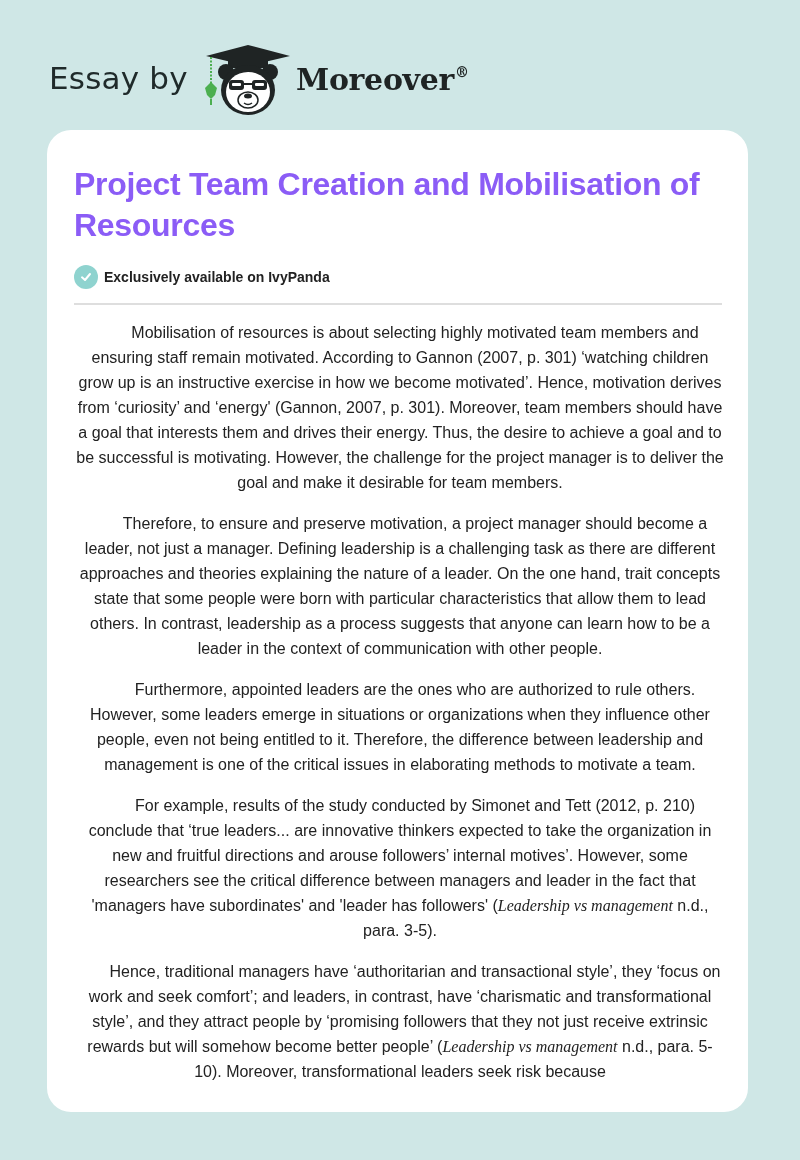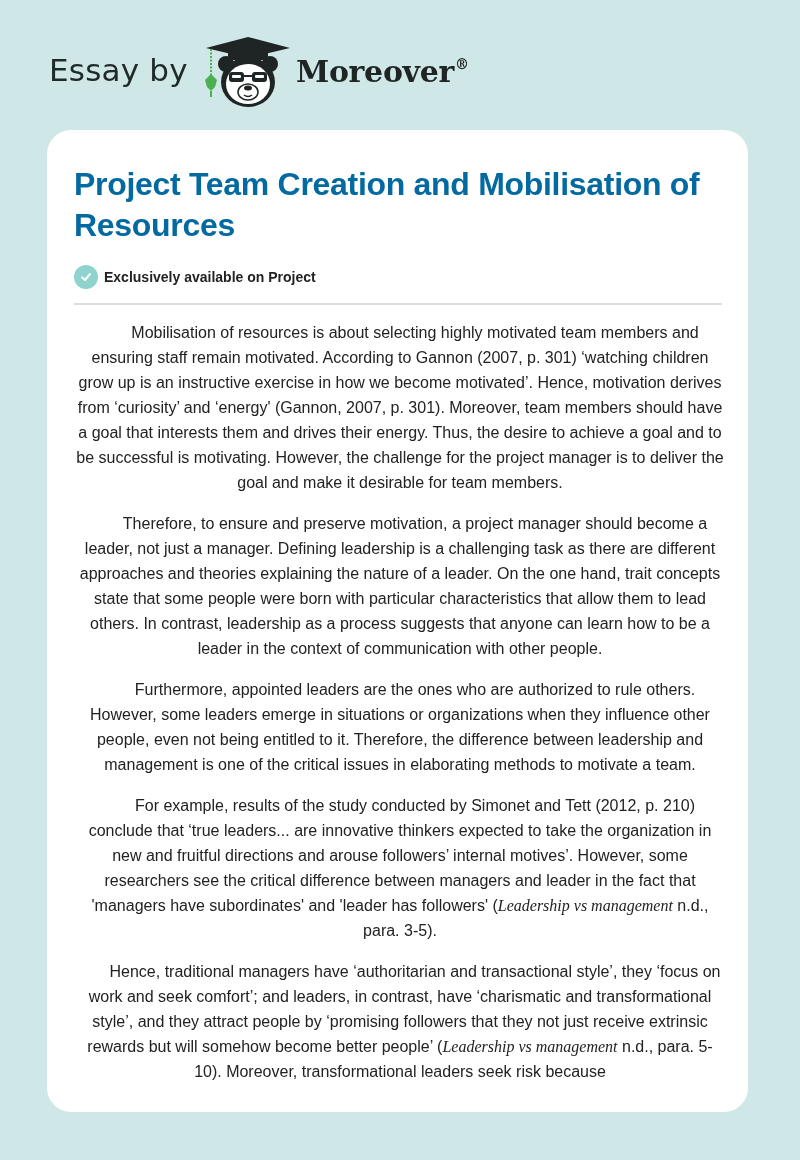--- a/index.html
+++ b/index.html
@@ -11,21 +11,21 @@
     height: 1160px;
     background: #cfe7e6;
     font-family: "Liberation Sans", sans-serif;
     color: #222;
     position: relative;
     overflow: hidden;
   }
   .header {
     position: absolute;
     left: 0;
-    top: 0;
+    top: 8px;
     width: 728px;
     height: 130px;
   }
   .essay-by {
     position: absolute;
     left: 49px;
     top: 52px;
     font-family: "DejaVu Sans", sans-serif;
     font-size: 31px;
     color: #1f2a2a;
@@ -68,21 +68,21 @@
   .title {
     position: absolute;
     left: 27px;
     top: 34px;
     width: 660px;
     margin: 0;
     font-family: "Liberation Sans", sans-serif;
     font-weight: bold;
     font-size: 32px;
     line-height: 41px;
-    color: #0369a1;
+    color: #8b5cf6;
     letter-spacing: -0.3px;
   }
   .badge-row {
     position: absolute;
     left: 27px;
     top: 134px;
     height: 26px;
     display: flex;
     align-items: center;
   }
@@ -164,21 +164,21 @@
 
 <div class="card">
   <h1 class="title">Project Team Creation and Mobilisation of Resources</h1>
 
   <div class="badge-row">
     <span class="check-circle">
       <svg width="12" height="12" viewBox="0 0 12 12" xmlns="http://www.w3.org/2000/svg">
         <path d="M2 6.3 L5 9 L10 3" stroke="#ffffff" stroke-width="2" fill="none" stroke-linecap="round" stroke-linejoin="round"></path>
       </svg>
     </span>
-    <span class="badge-text">Exclusively available on Project</span>
+    <span class="badge-text">Exclusively available on IvyPanda</span>
   </div>
 
   <div class="divider"></div>
 
   <div class="body-text">
     <p>
       <span>Mobilisation of resources is about selecting highly motivated team members and ensuring staff remain motivated. According to Gannon (2007, p. 301) ‘watching children grow up is an instructive exercise in how we become motivated’. Hence, motivation derives from ‘curiosity’ and ‘energy' (Gannon, 2007, p. 301). Moreover, team members should have a goal that interests them and drives their energy. Thus, the desire to achieve a goal and to be successful is motivating. However, the challenge for the project manager is to deliver the goal and make it desirable for team members.</span>
     </p>
     <p>
       <span>Therefore, to ensure and preserve motivation, a project manager should become a leader, not just a manager. Defining leadership is a challenging task as there are different approaches and theories explaining the nature of a leader. On the one hand, trait concepts state that some people were born with particular characteristics that allow them to lead others. In contrast, leadership as a process suggests that anyone can learn how to be a leader in the context of communication with other people.</span>

